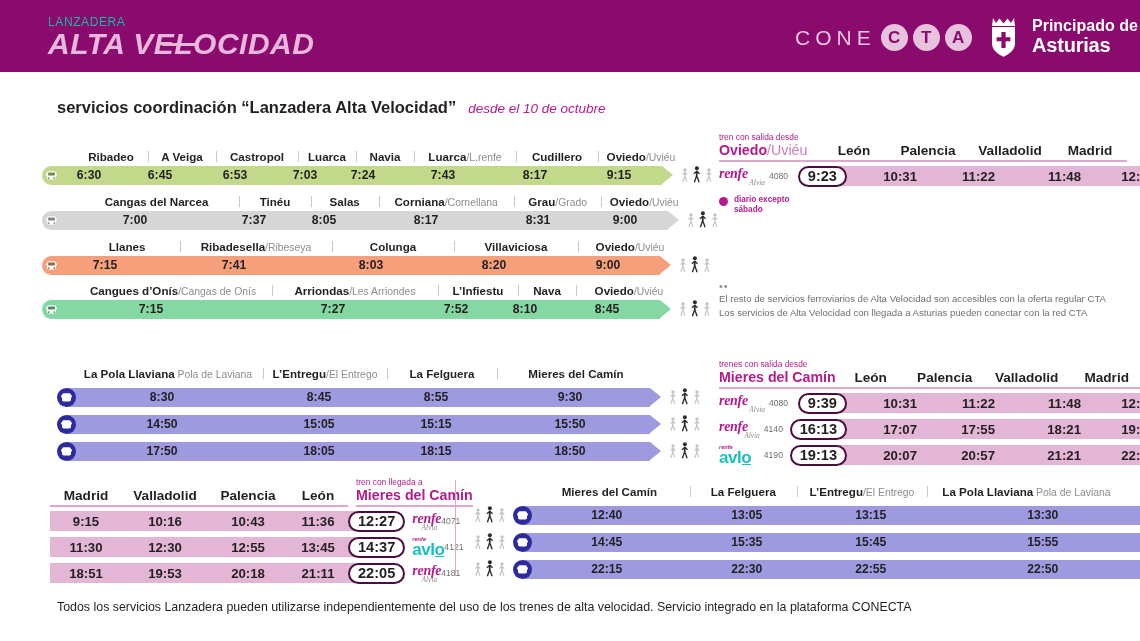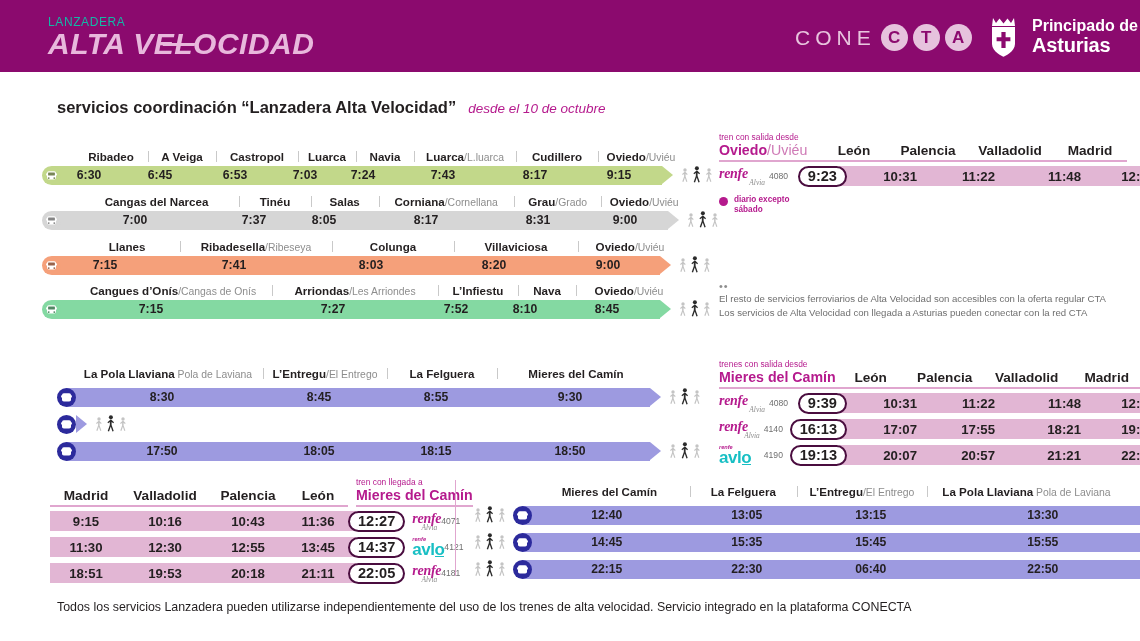--- a/index.html
+++ b/index.html
@@ -202,21 +202,21 @@
 </div>
 
 <div class="stack" style="left:42px; top:146px; width:645px;" id="busTop">
     <div class="row-block" style="margin-bottom:6px">
          <div class="st-head" style="margin-left:16px; padding-left:16px">
         <div class="cell" style="width:74px"><span>Ribadeo</span></div>
         <div class="cell" style="width:68px"><span>A Veiga</span></div>
         <div class="cell" style="width:82px"><span>Castropol</span></div>
         <div class="cell" style="width:58px"><span>Luarca</span></div>
         <div class="cell" style="width:58px"><span>Navia</span></div>
-        <div class="cell" style="width:102px"><span>Luarca</span><span class="alt">/L.luarca</span></div>
+        <div class="cell" style="width:102px"><span>Luarca</span><span class="alt">/L.renfe</span></div>
         <div class="cell" style="width:82px"><span>Cudillero</span></div>
         <div class="cell" style="width:86px"><span>Oviedo</span><span class="alt">/Uviéu</span></div>
       </div>
          <div class="bar-row">
            <span class="bus-ic" style="background:#c2d88a">
     <svg width="19" height="19" viewBox="0 0 19 19" style="position:absolute;left:0;top:0">
       <rect x="5" y="5.2" width="9" height="8.4" rx="1.8" fill="#fff"></rect>
       <rect x="6.1" y="6.4" width="6.8" height="3.1" rx="0.6" fill="#788656"></rect>
       <circle cx="6.7" cy="12.1" r="0.95" fill="#788656"></circle>
       <circle cx="12.3" cy="12.1" r="0.95" fill="#788656"></circle>
@@ -503,20 +503,26 @@
          <span class="bus-ic" style="background:#2c2a9c">
     <svg width="19" height="19" viewBox="0 0 19 19" style="position:absolute;left:0;top:0">
       <rect x="5" y="5.2" width="9" height="8.4" rx="1.8" fill="#fff"></rect>
       <rect x="6.1" y="6.4" width="6.8" height="3.1" rx="0.6" fill="#ffffff"></rect>
       <circle cx="6.7" cy="12.1" r="0.95" fill="#ffffff"></circle>
       <circle cx="12.3" cy="12.1" r="0.95" fill="#ffffff"></circle>
       <rect x="4.1" y="7.2" width="1.1" height="2.4" rx="0.5" fill="#fff"></rect>
       <rect x="13.8" y="7.2" width="1.1" height="2.4" rx="0.5" fill="#fff"></rect>
     </svg>
       </span>
+         <div class="bar" style="background:#9d9ae0; width:591px">
+        <div class="cell" style="width:190px">14:50</div>
+        <div class="cell" style="width:124px">15:05</div>
+        <div class="cell" style="width:110px">15:15</div>
+        <div class="cell" style="width:158px">15:50</div>
+      </div>
          <div class="arrowtip" style="border-left:11px solid #9d9ae0"></div>
          <span class="peds">
         <span class="ped">
     <svg width="10" height="15" viewBox="0 0 10 15">
       <circle cx="5" cy="2" r="1.7" fill="#c4c4c4"></circle>
       <path d="M5 3.6 L7.6 6.1 L7.1 7 L5.6 6.0 L5.6 8.4 L7.4 13.6 L6.3 14 L4.9 9.8 L3.4 14 L2.3 13.6 L4.1 8.4 L4.1 6.0 L2.6 7 L2.1 6.1 Z" fill="#c4c4c4"></path>
     </svg>
         </span>
         <span class="ped">
     <svg width="11.799999999999999" height="17.7" viewBox="0 0 10 15">
@@ -819,19 +825,19 @@
       <rect x="6.1" y="6.4" width="6.8" height="3.1" rx="0.6" fill="#ffffff"></rect>
       <circle cx="6.7" cy="12.1" r="0.95" fill="#ffffff"></circle>
       <circle cx="12.3" cy="12.1" r="0.95" fill="#ffffff"></circle>
       <rect x="4.1" y="7.2" width="1.1" height="2.4" rx="0.5" fill="#fff"></rect>
       <rect x="13.8" y="7.2" width="1.1" height="2.4" rx="0.5" fill="#fff"></rect>
     </svg>
       </span>
          <div class="bar" style="background:#9d9ae0; width:633px">
         <div class="cell" style="width:168px">22:15</div>
         <div class="cell" style="width:112px">22:30</div>
-        <div class="cell" style="width:136px">06:40</div>
+        <div class="cell" style="width:136px">22:55</div>
         <div class="cell" style="width:208px">22:50</div>
       </div>
        </div>
   </div>
 
 <div class="footer">Todos los servicios Lanzadera pueden utilizarse independientemente del uso de los trenes de alta velocidad.  Servicio integrado en la plataforma CONECTA</div>
 
 </body></html>

